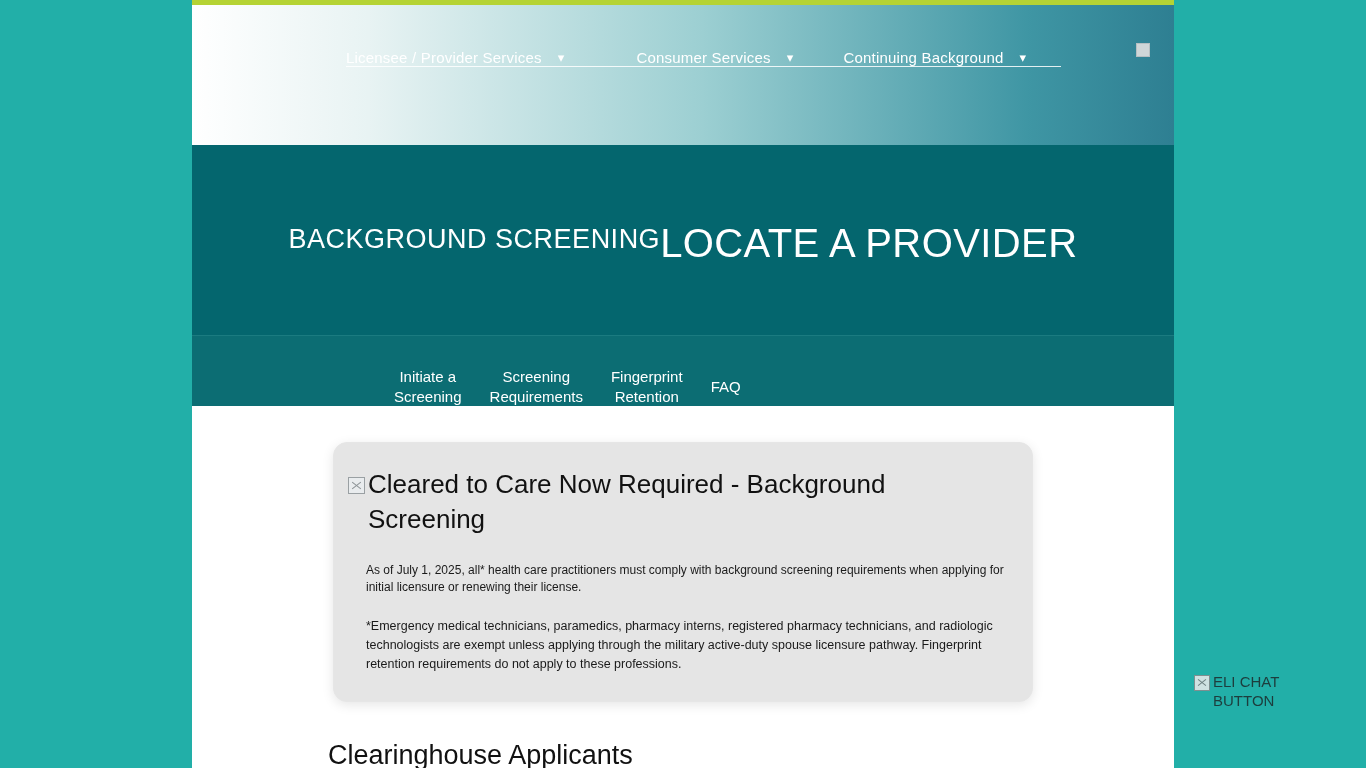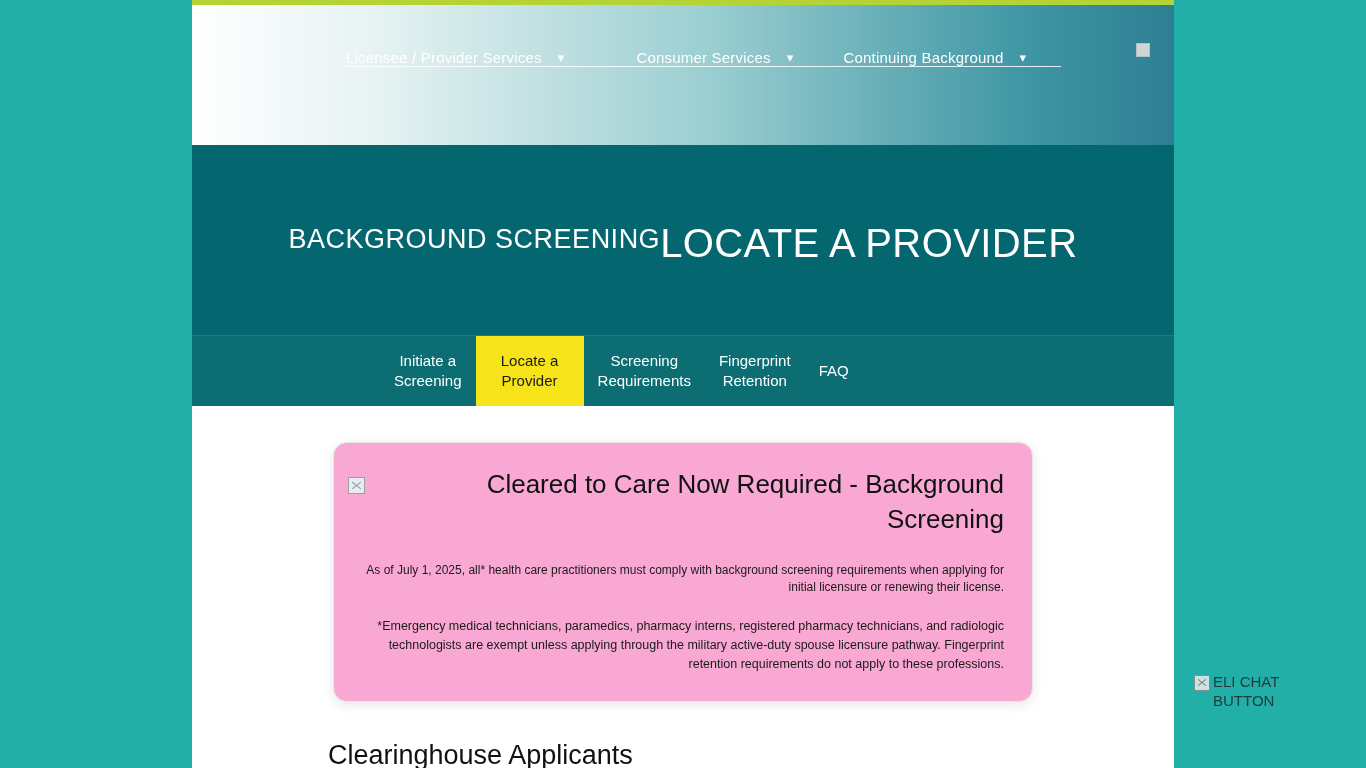--- a/index.html
+++ b/index.html
@@ -113,21 +113,21 @@
   .tabbar {
     position: relative;
     height: 70px;
     background: #0c6d73;
     border-top: 1px solid #1b7b80;
   }
 
   .tabs {
     position: absolute;
     left: 188px;
-    top: 0;
+    top: 16px;
     height: 70px;
     width: 600px;
     display: flex;
     align-items: flex-end;
   }
 
   .tab {
     position: relative;
     color: #ffffff;
     font-size: 15px;
@@ -174,27 +174,26 @@
   .content {
     position: relative;
     background: #ffffff;
     height: 370px;
     padding-top: 36px;
   }
 
   .card {
     margin: 0 auto;
     width: 700px;
-    background: #f9a8d4;
+    background: #e5e5e5;
     border: 1px solid #e6e6e6;
     border-radius: 14px;
     box-shadow: 0 3px 12px rgba(0,0,0,0.10);
     padding: 24px 28px 28px 14px;
     box-sizing: border-box;
-    text-align: right;
   }
 
   .card-heading {
     font-size: 26px;
     color: #111111;
     line-height: 1.33;
     font-weight: 400;
     margin: 0 0 26px 0;
     display: flex;
     align-items: flex-start;
@@ -315,24 +314,20 @@
       <div class="title-small">BACKGROUND SCREENING</div>
       <div class="title-large">LOCATE A PROVIDER</div>
     </div>
 
     <div class="tabbar">
       <div class="tab-strip-under"></div>
       <div class="tabs">
         <div class="tab">
           <span>Initiate a
 Screening</span>
-        </div>
-        <div class="tab active">
-          <span>Locate a
-Provider</span>
         </div>
         <div class="tab">
           <span>Screening
 Requirements</span>
         </div>
         <div class="tab">
           <span>Fingerprint
 Retention</span>
         </div>
         <div class="tab">

